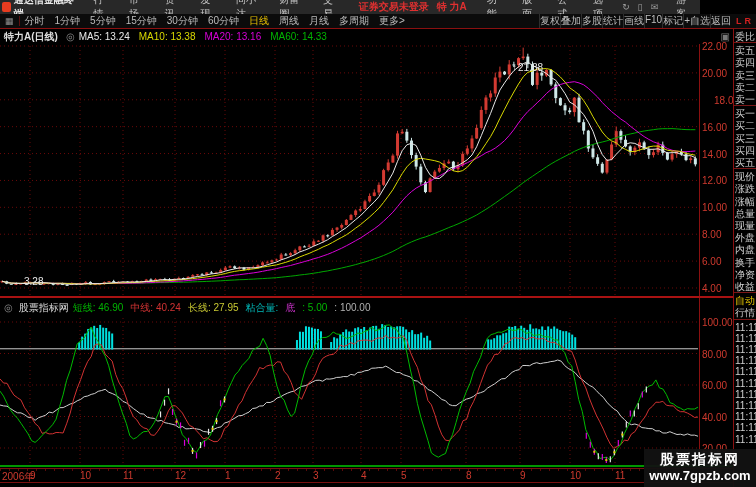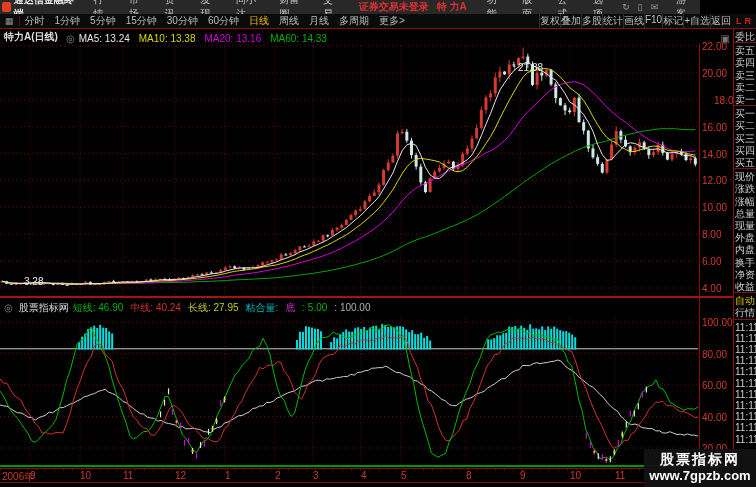--- a/index.html
+++ b/index.html
@@ -23,21 +23,21 @@
   .tbico{color:#909090;padding:0 5px;border-right:1px solid #5a1010;font-size:9px;}
   .periods{display:flex;}
   .p{padding:0 5px;color:#bdbdbd;}
   .p.active{color:#e8c000;}
   .flex1{flex:1;}
   .tright{display:flex;}
   .t{padding:0 0;color:#bdbdbd;border-left:1px solid #2e2e2e;}
   .lr{color:#d02020;font-weight:bold;padding:0 5px;font-size:9px;}
   .lr i{font-style:normal;margin-left:3px;}
   
-  .chead{position:absolute;top:29px;left:0;width:734px;height:15px;display:flex;align-items:flex-end;}
+  .chead{position:absolute;top:29px;left:0;width:734px;height:15px;display:flex;align-items:center;}
   .ctitle{color:#dedede;font-weight:bold;padding:0 4px;}
   .toggle{color:#8a8a8a;padding:0 4px;}
   #maLabels span{margin-right:9px;}
   .pane-ico{margin-left:auto;color:#787878;padding-right:4px;}
   
   #chartSvg{position:absolute;top:44px;left:0;}
   
   .axlbl{position:absolute;color:#cf3a2e;font-size:10px;white-space:nowrap;}
   
   .indheader{position:absolute;top:300px;left:0;width:700px;height:15px;display:flex;align-items:center;}

